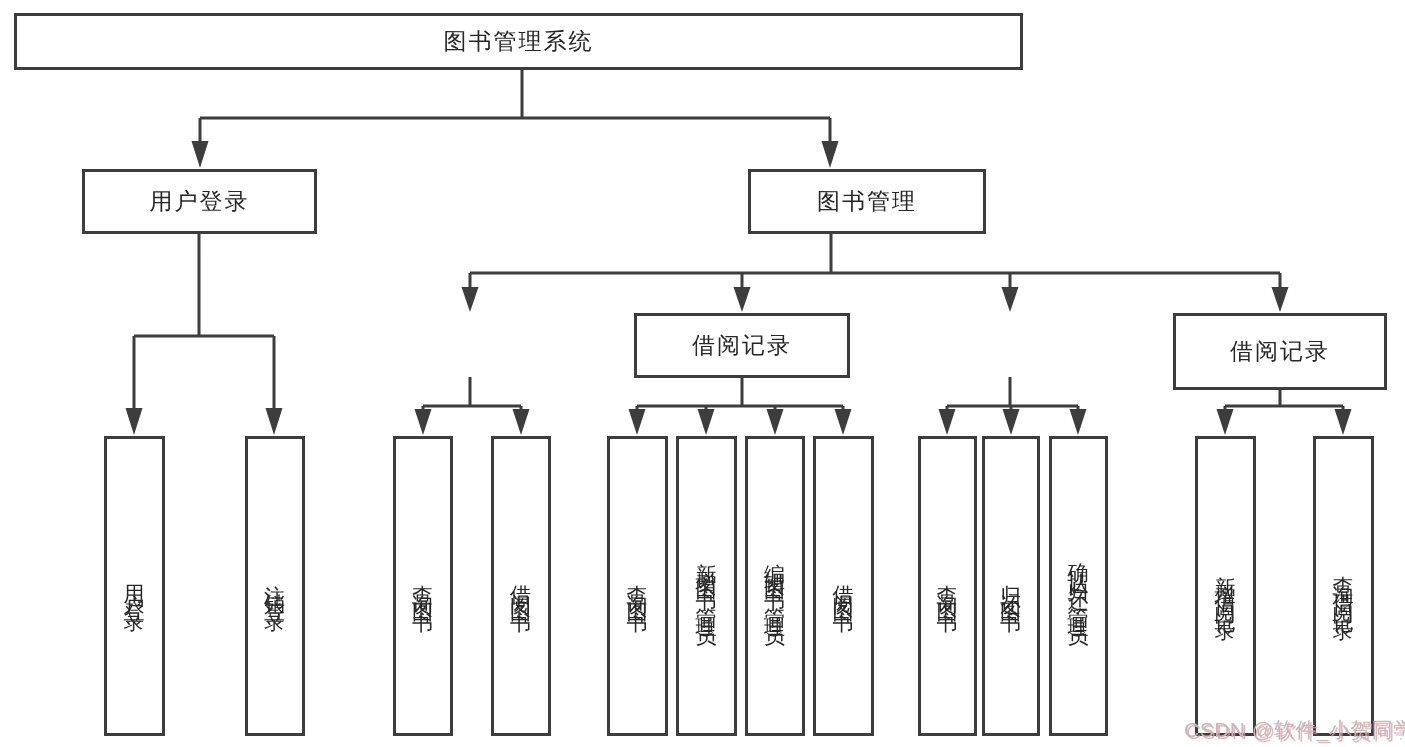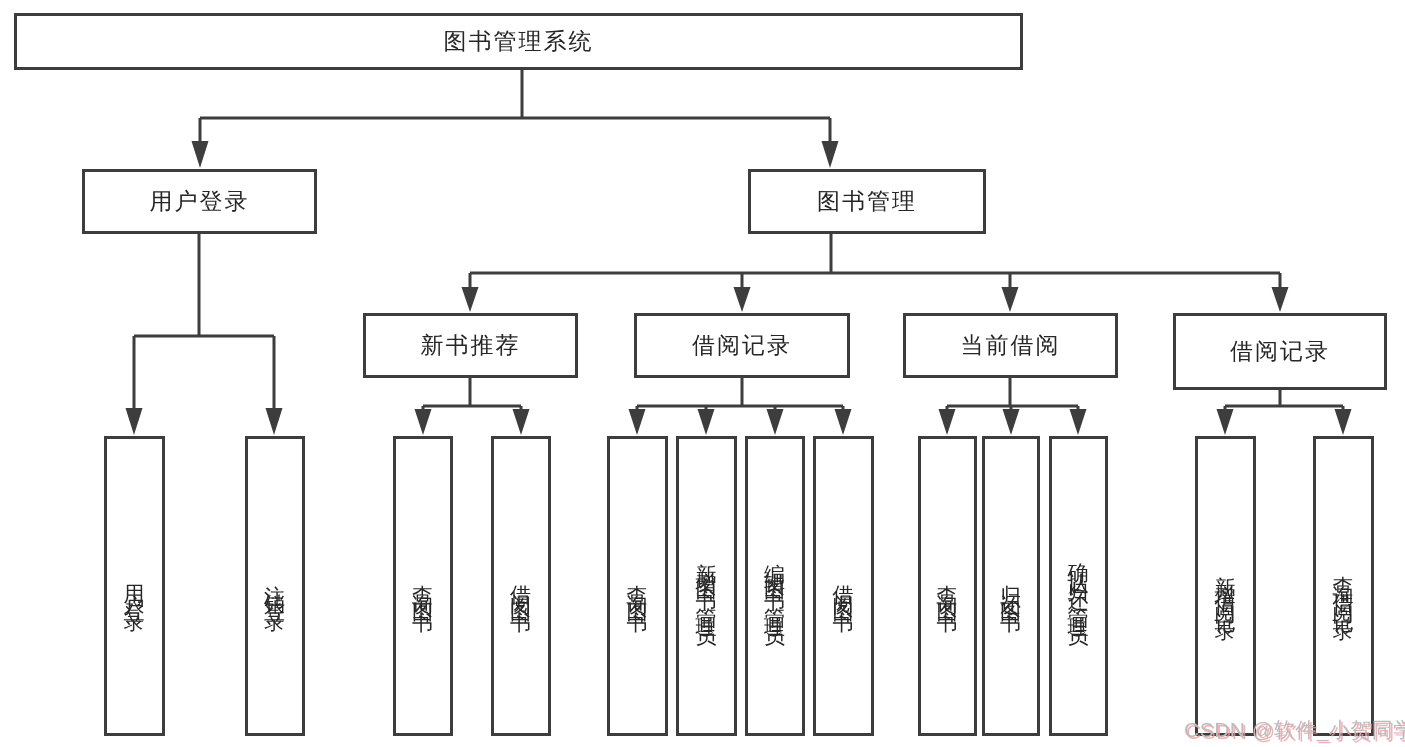--- a/index.html
+++ b/index.html
@@ -2,20 +2,21 @@
 <html><head>
 <meta charset="utf-8">
 <style>
   html,body{margin:0;padding:0;background:#ffffff;}
   .stage{
     position:relative;
     width:1405px;height:747px;
     background:#ffffff;
     font-family:"Liberation Sans", sans-serif;
     overflow:hidden;
+    border-radius:19px;
   }
   .connectors{position:absolute;left:0;top:0;z-index:1;}
   .box{
     position:absolute;
     box-sizing:border-box;
     border:3px solid #3d3d3d;
     background:#ffffff;
     display:flex;
     align-items:center;
     justify-content:center;
@@ -96,23 +97,21 @@
       <polygon points="1216.5,409 1233.5,409 1225,435"></polygon>
       <polygon points="1334.5,409 1351.5,409 1343,435"></polygon>
     </g>
   </svg>
 
   <div class="box h" style="left:14px;top:13px;width:1009px;height:57px">图书管理系统</div>
 
   <div class="box h" style="left:82px;top:169px;width:235px;height:65px">用户登录</div>
   <div class="box h" style="left:748px;top:169px;width:238px;height:65px">图书管理</div>
 
-  <div class="box h" style="left:363px;top:313px;width:215px;height:65px">新书推荐</div>
   <div class="box h" style="left:634px;top:313px;width:216px;height:65px">借阅记录</div>
-  <div class="box h" style="left:903px;top:313px;width:215px;height:65px">当前借阅</div>
   <div class="box h" style="left:1173px;top:313px;width:214px;height:77px">借阅记录</div>
 
   <div class="box v" style="left:104px;top:436px;width:61px;height:300px">用户登录</div>
   <div class="box v" style="left:245px;top:436px;width:60px;height:300px">注销登录</div>
 
   <div class="box v" style="left:393px;top:436px;width:60px;height:300px">查询图书</div>
   <div class="box v" style="left:491px;top:436px;width:60px;height:300px">借阅图书</div>
 
   <div class="box v" style="left:607px;top:436px;width:61px;height:300px">查询图书</div>
   <div class="box v" style="left:676px;top:436px;width:61px;height:300px">新增图书（管理员）</div>

